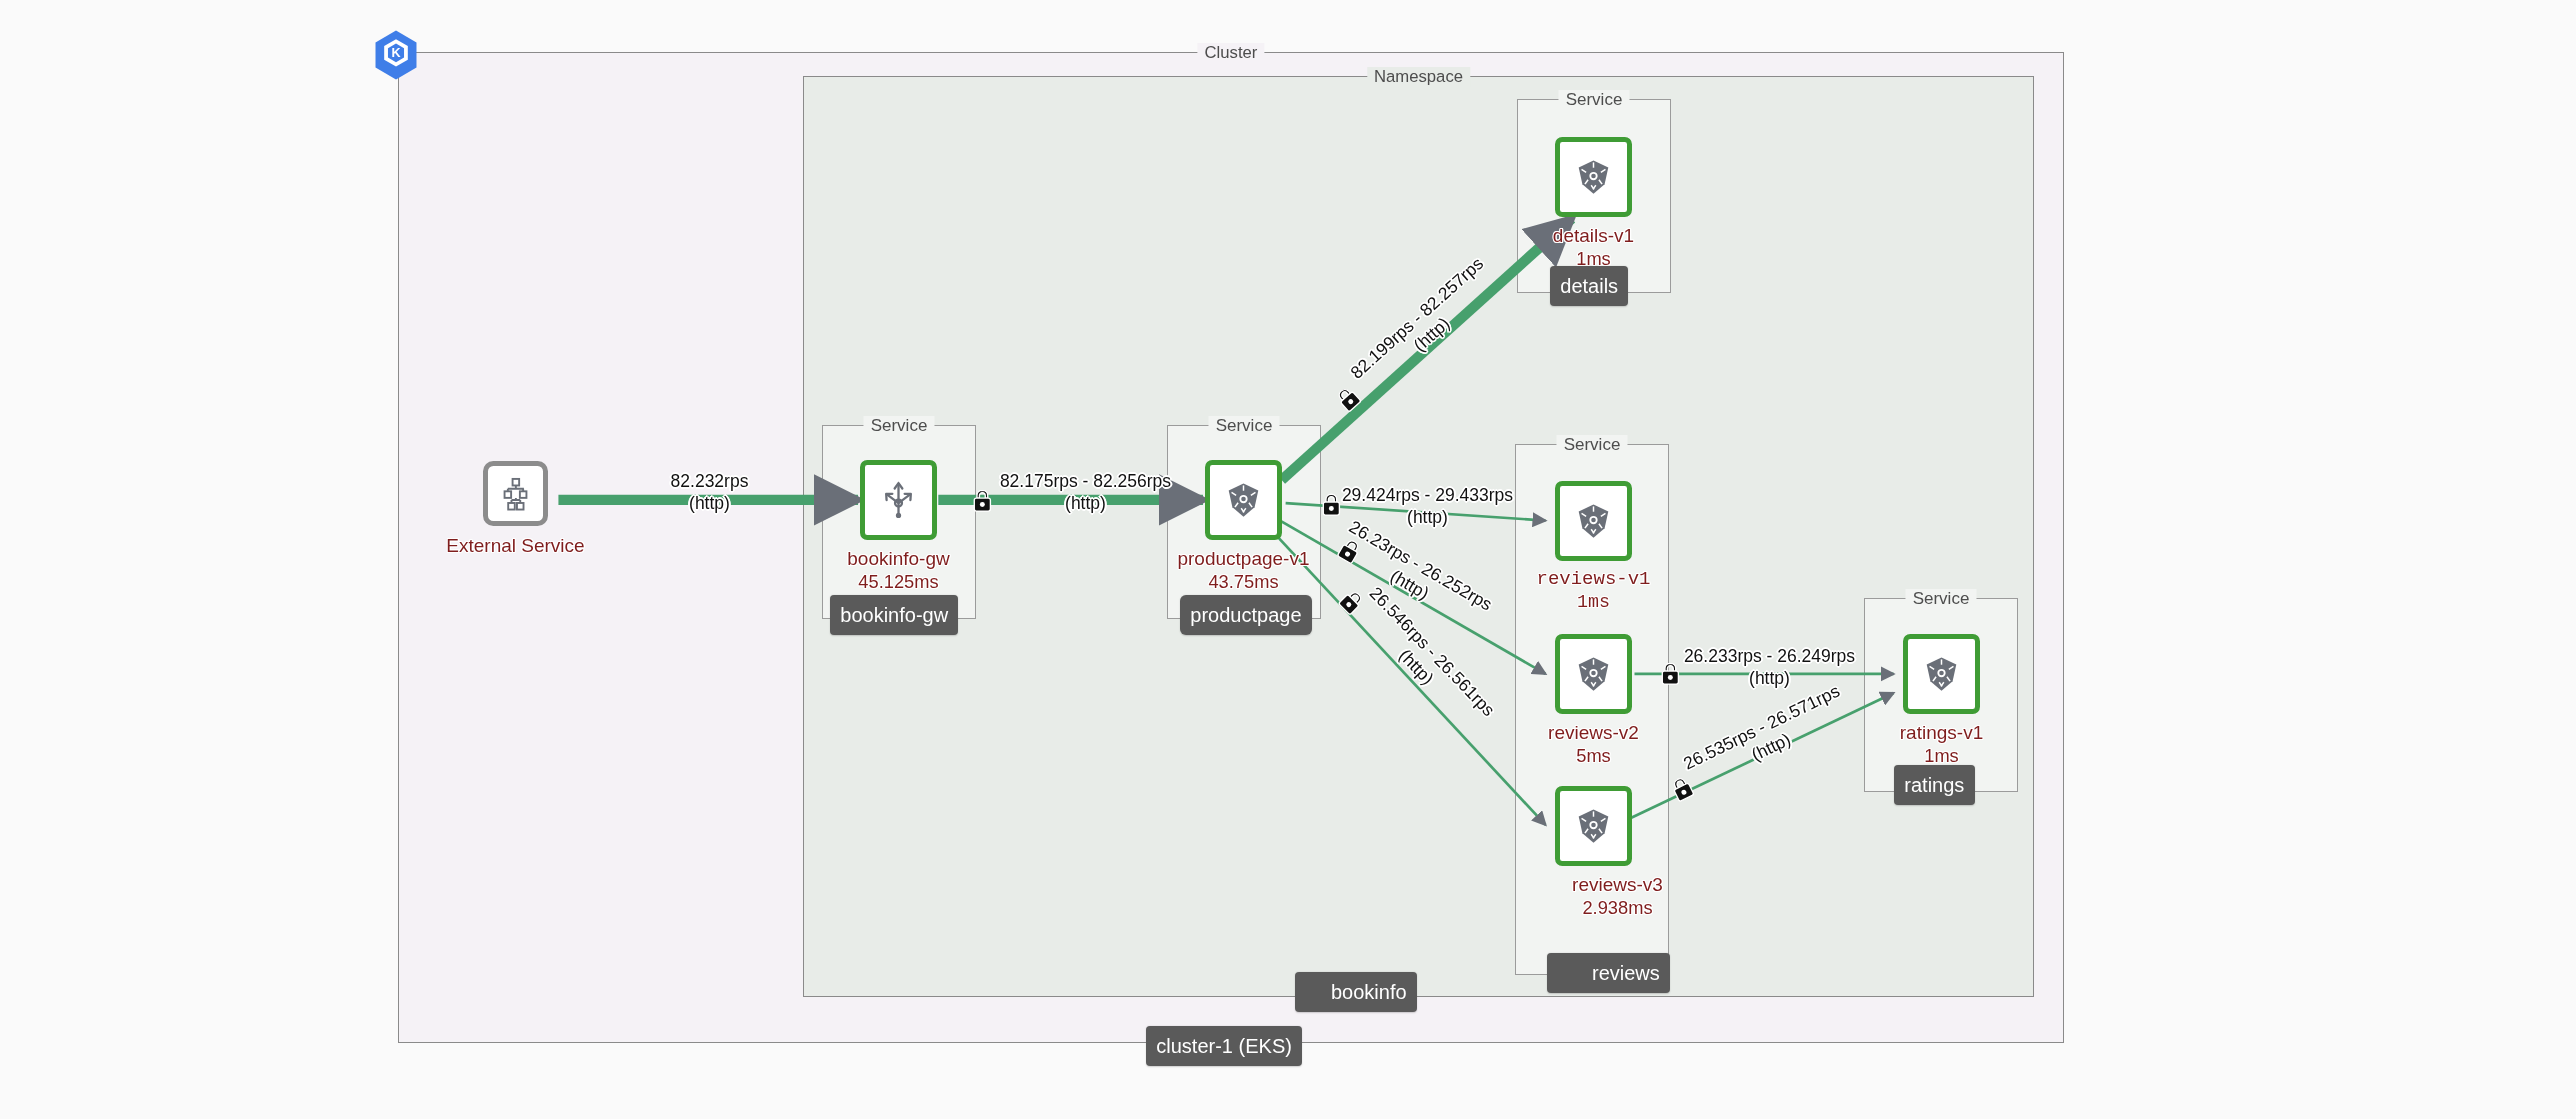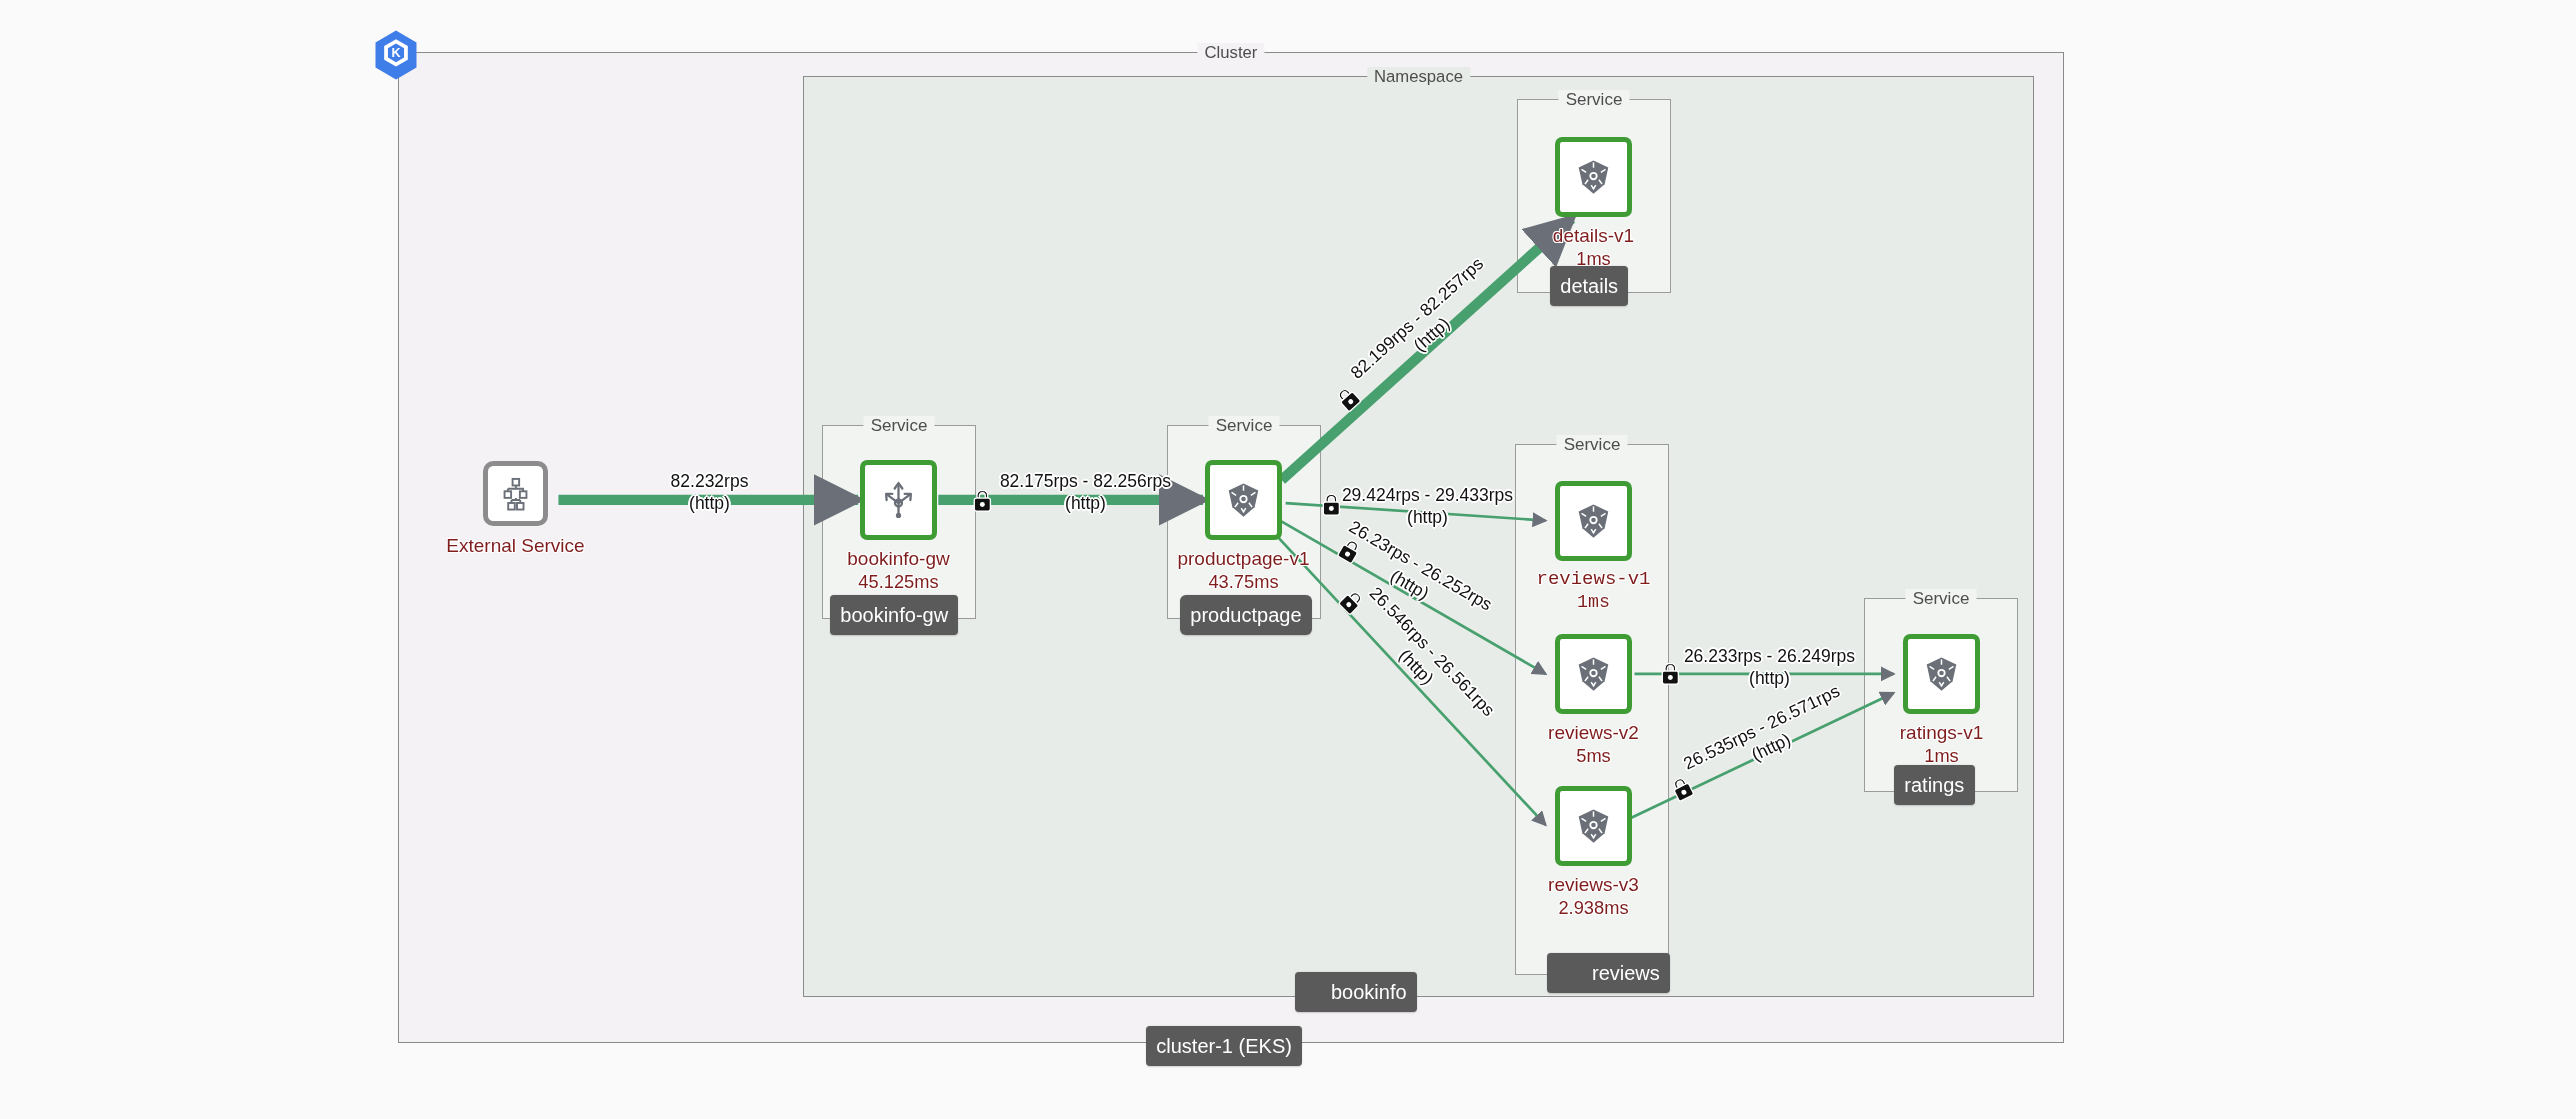--- a/index.html
+++ b/index.html
@@ -439,21 +439,21 @@
             <path d="M37.4 33.4 l-1.7 1.2 -4.2-6 1.7-1.2 z"></path>
             <path d="M12.6 33.4 l1.7 1.2 4.2-6 -1.7-1.2 z"></path>
             <path d="M9.4 13.2 l-1.1 1.7 6.2 4 1.1-1.7 z"></path>
             <path d="M25 41.6 l-1.6-1.2 4-5.6 1.6 1.2 z"></path>
             <path d="M25 41.6 l1.6-1.2 -4-5.6 -1.6 1.2 z"></path>
           </g>
           <circle cx="25" cy="23" r="3.1" fill="#6a6f78"></circle>
         </svg>
       </span>
     </div>
-    <div class="nlabel" style="top:87px;">
+    <div class="nlabel" style="top:87px;margin-left:24px;">
       <span>reviews-v3</span>
       <span class="nsub">2.938ms</span>
     </div>
   </div>
 
   <div class="node healthy" style="left:1903px; top:634px; width:77px; height:80px;">
     <div class="box" style="width:77px; height:80px;">
       <span>
         <svg width="37" height="37" viewBox="0 0 50 50">
           <path d="M25 2 L45 11.5 L40 34 L25 47 L10 34 L5 11.5 Z" fill="#6a6f78"></path>

